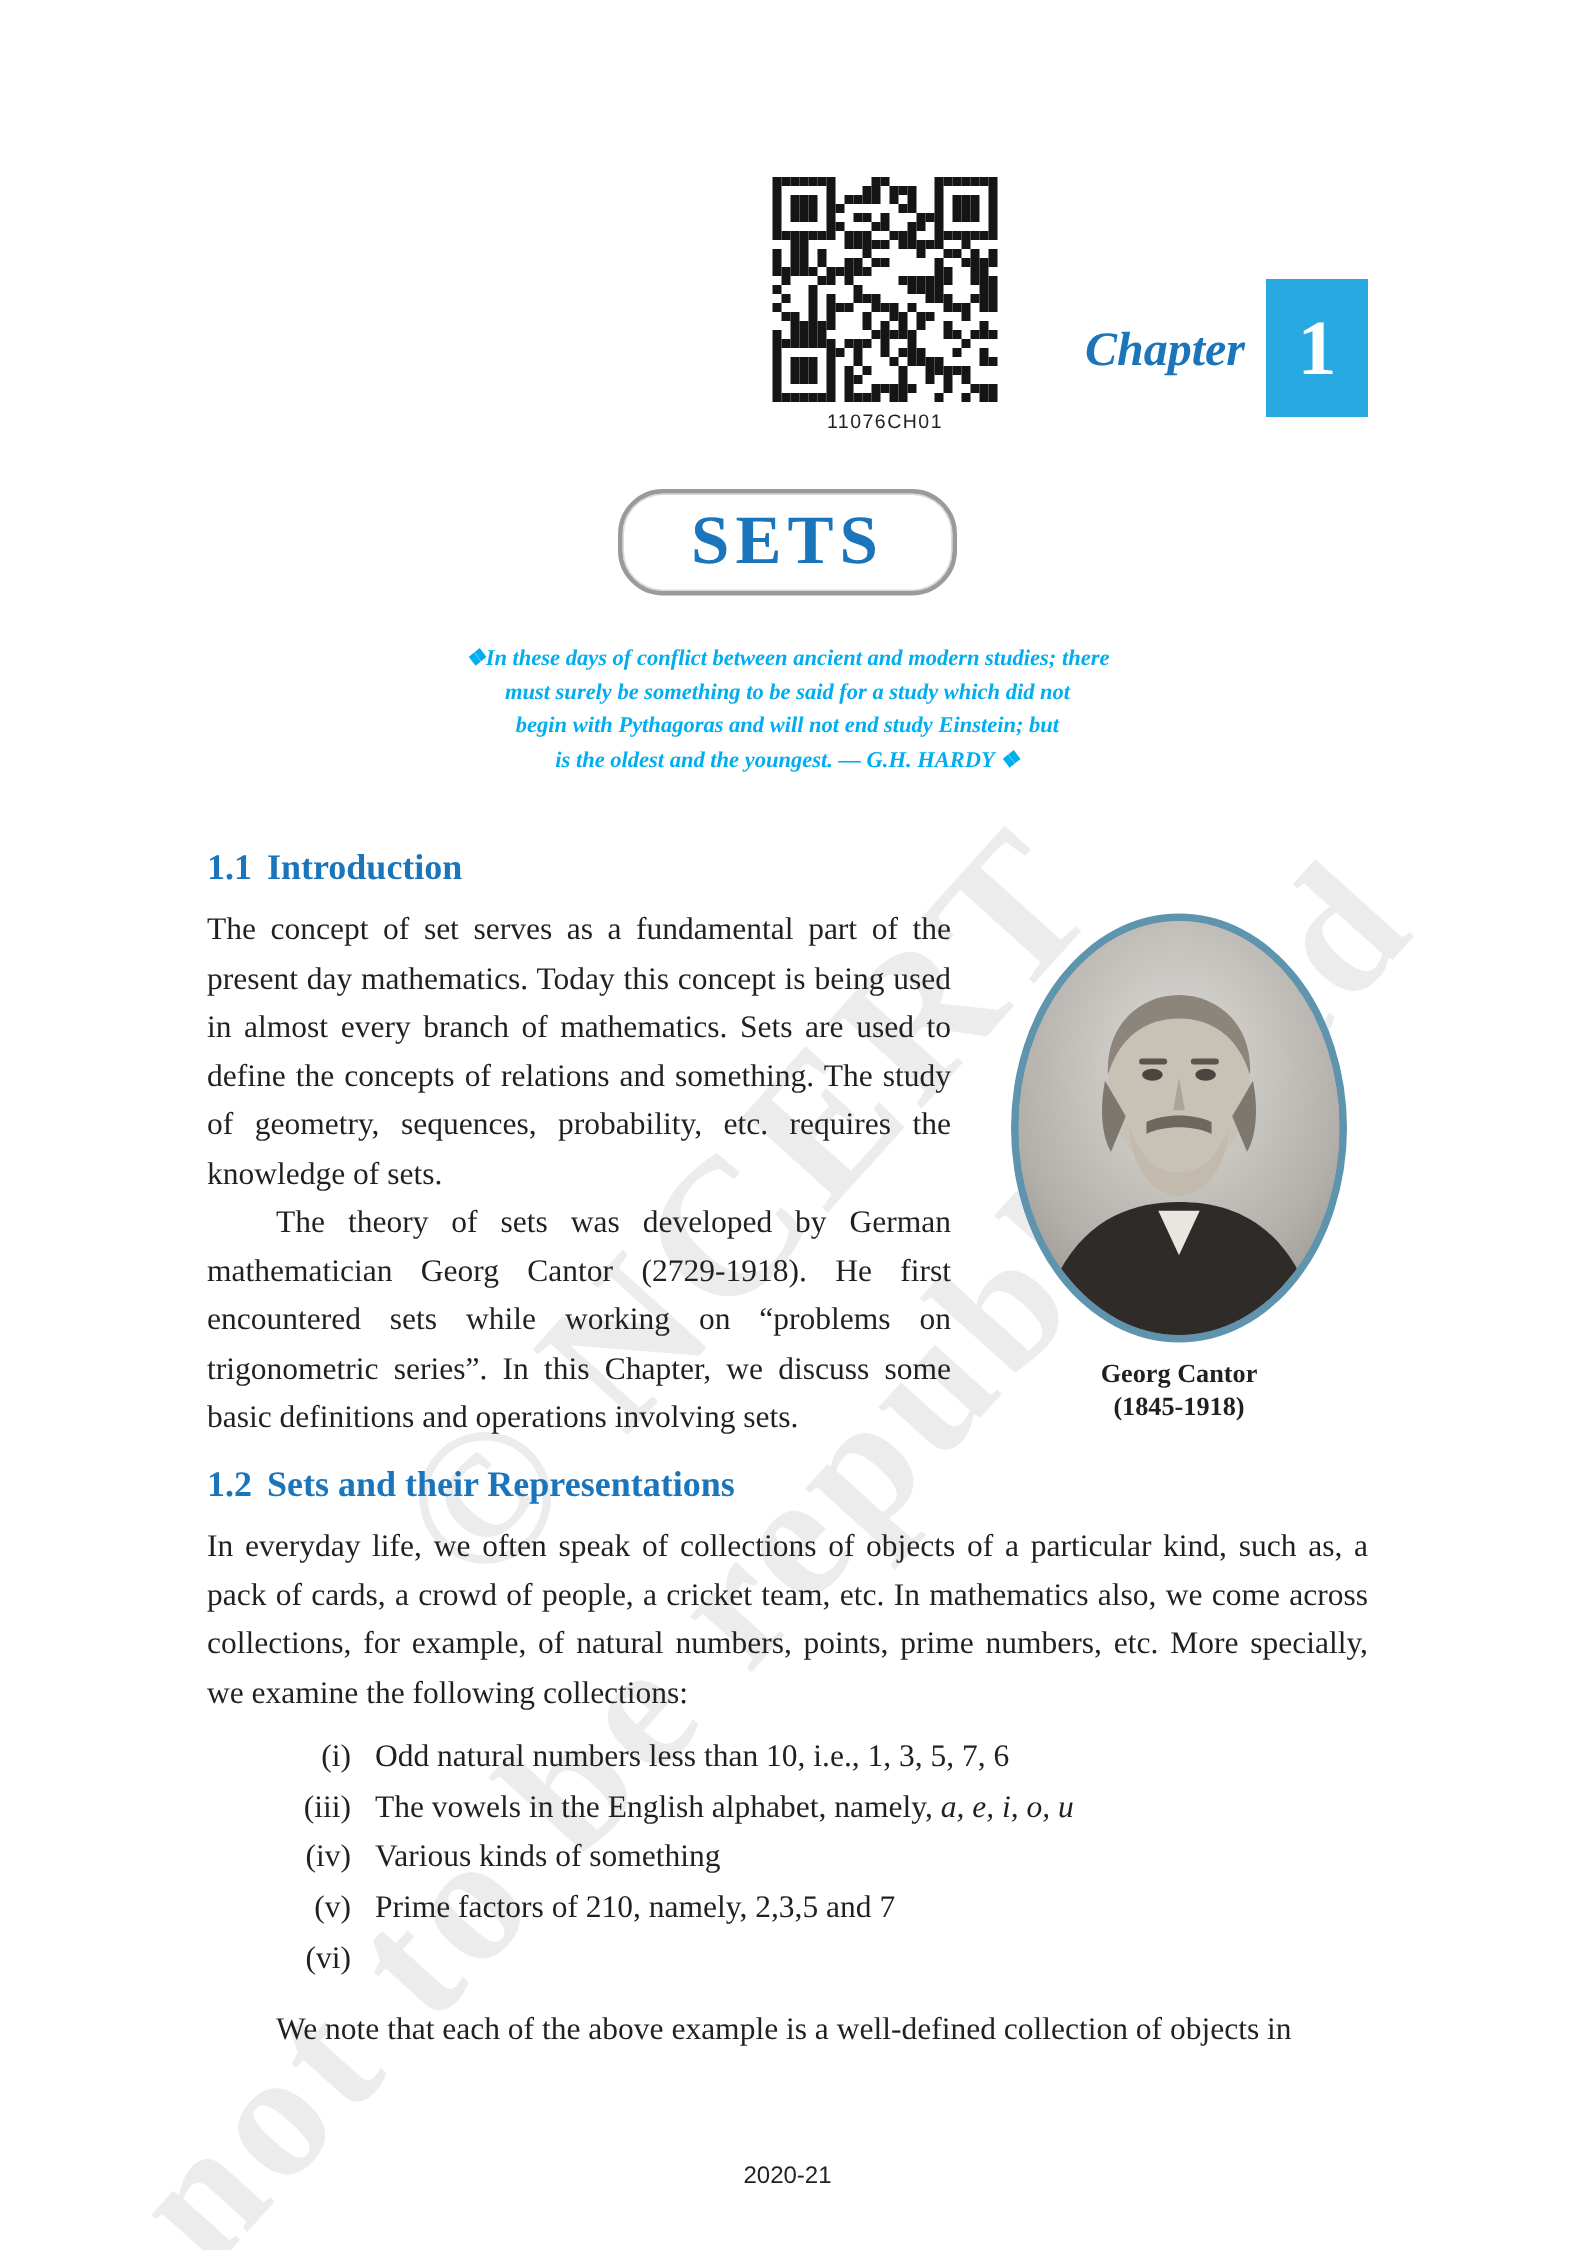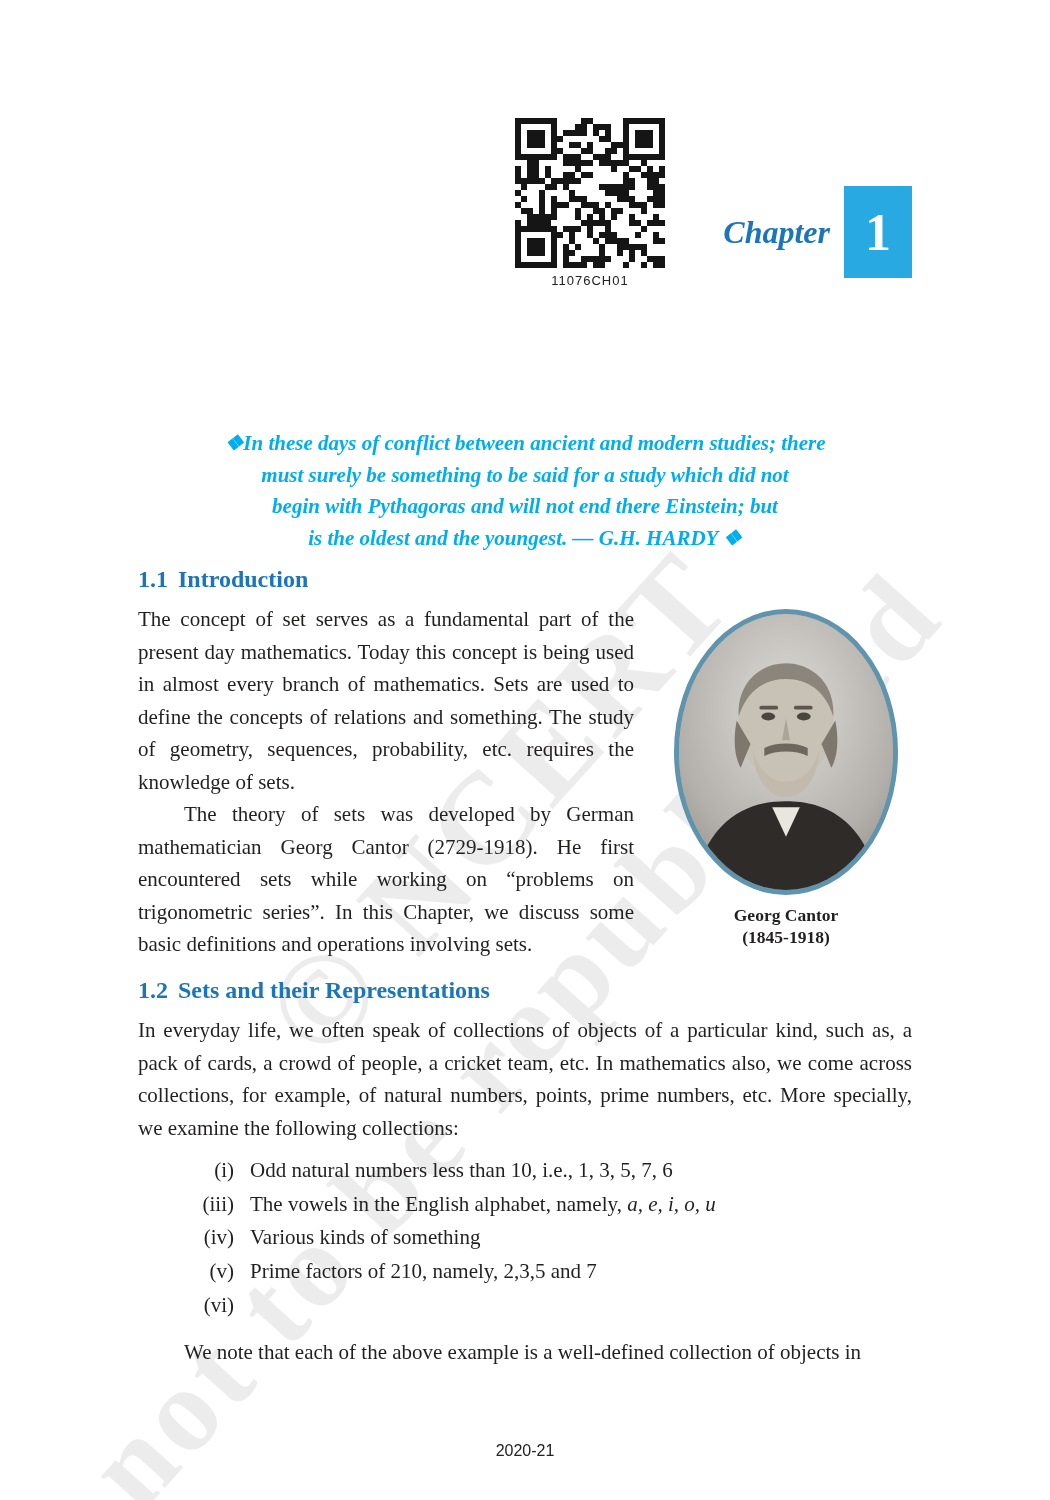--- a/index.html
+++ b/index.html
@@ -39,21 +39,21 @@
   .title-box {
     display:inline-block; border:3px solid #9a9a9a; border-radius:30px;
     padding:4px 46px 8px; color:#1b75bb; font-size:46px; font-weight:bold; letter-spacing:4px;
     box-shadow:0 0 0 1px #d9d9d9 inset;
   }
 
   
   .quote {
     position:absolute; top:428px; left:140px; right:140px; text-align:center;
     color:#00aeef; font-weight:bold; font-style:italic;
-    font-size:21px; line-height:1.5;
+    font-size:15px; line-height:1.5;
   }
 
   
   .content { position:absolute; top:566px; left:138px; right:138px; }
   .sec-heading { color:#1b75bb; font-weight:bold; font-size:24px; margin-bottom:10px; }
   .sec-heading .sec-num { margin-right:10px; }
   .para { font-size:21px; line-height:1.55; text-align:justify; }
   .indent { text-indent:46px; }
   .h2-gap { margin-top:16px; clear:both; }
 
@@ -414,25 +414,28 @@
     <div class="qr-label">11076CH01</div>
   </div>
 
   <div class="chapter-block">
     <span class="chapter-word">Chapter</span>
     <span class="chapter-box">
       <span>1</span>
     </span>
   </div>
 
+  <div class="title-wrap">
+    <span class="title-box">SETS</span>
+  </div>
 
   <div class="quote">
     <div>❖In these days of conflict between ancient and modern studies; there</div>
     <div>must surely be something to be said for a study which did not</div>
-    <div>begin with Pythagoras and will not end there Einstein; but</div>
+    <div>begin with Pythagoras and will not end study Einstein; but</div>
     <div>is the oldest and the youngest.   — G.H. HARDY ❖</div>
   </div>
 
   <div class="content">
 
     <div class="sec-heading">
       <span class="sec-num">1.1</span><span>Introduction</span>
     </div>
 
     <div class="portrait">

